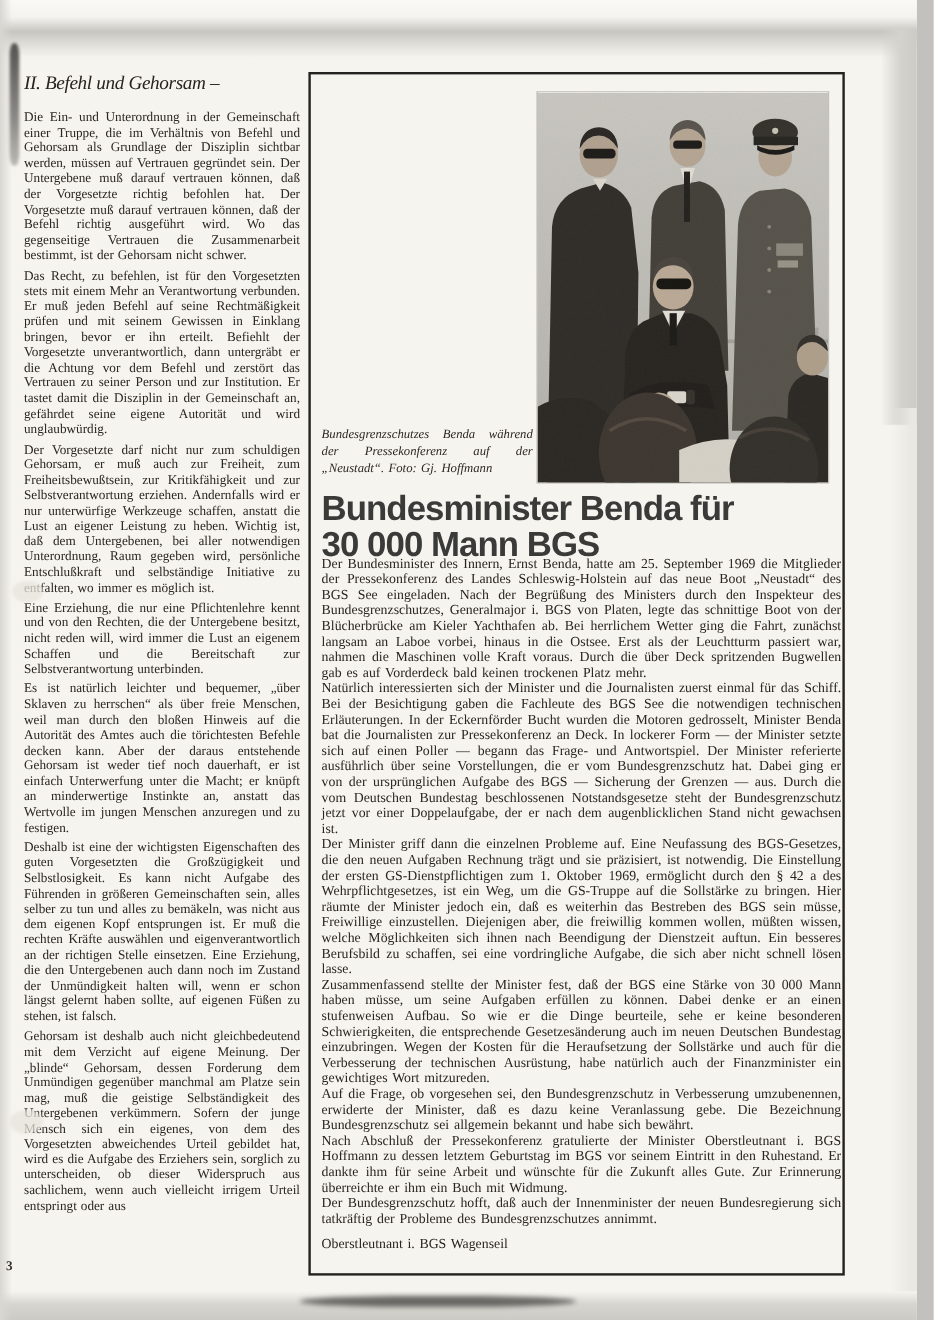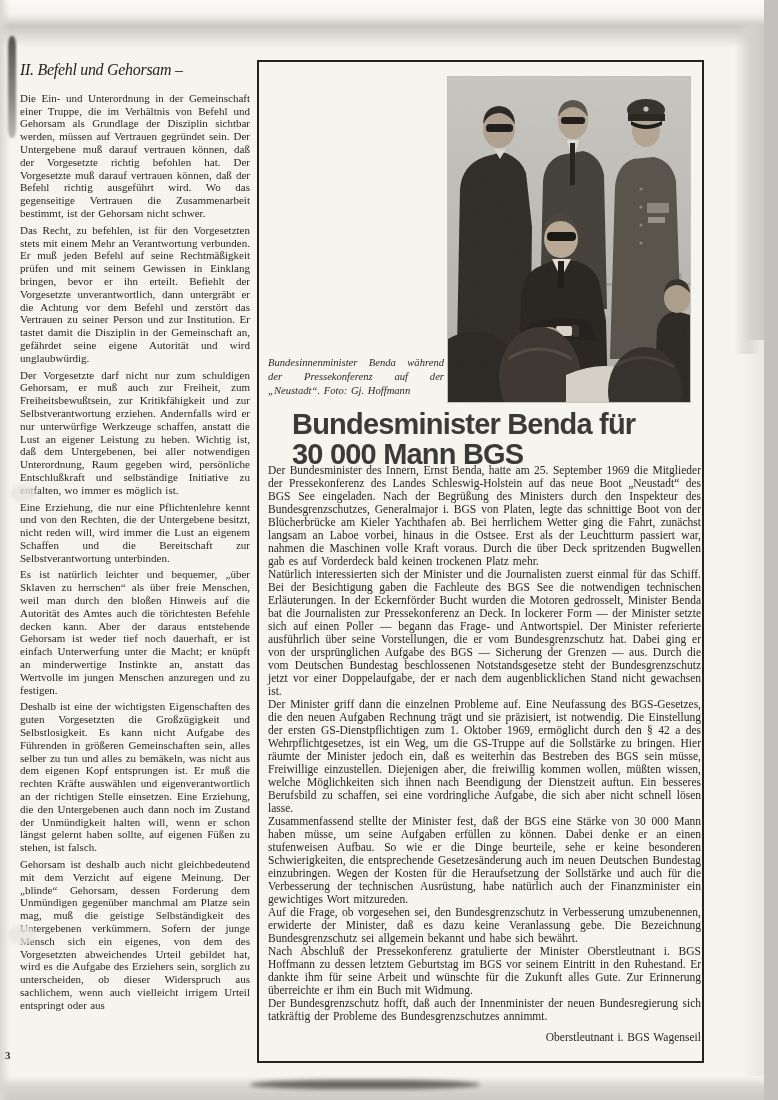--- a/index.html
+++ b/index.html
@@ -78,32 +78,32 @@
   }
   .photo svg { display: block; width: 242px; height: 325px; }
   .caption {
     position: absolute; left: 268px; top: 356px; width: 176px;
     font-style: italic; font-size: 10.6px; line-height: 14px;
     word-spacing: 1px; color: #2c2722; text-align: justify;
   }
   .headline {
     position: absolute; left: 268px; top: 409px; width: 430px;
     font-family: "Liberation Sans", sans-serif; font-weight: bold;
-    font-size: 29px; line-height: 30px; letter-spacing: -0.8px; color: #3a3a39; margin-left: 24px;
+    font-size: 29px; line-height: 30px; letter-spacing: -0.8px; color: #3a3a39;
   }
   .headline span { display: block; white-space: nowrap; }
   .article-body {
     position: absolute; left: 268px; top: 464px; width: 433px;
   }
   .article-body p {
     font-size: 11.5px; line-height: 13px; text-align: justify;
     word-spacing: 1.2px; color: #292420;
   }
   .byline {
-    font-size: 11.5px; text-align: right; margin-top: 8px;
+    font-size: 11.5px; text-align: left; margin-top: 8px;
     word-spacing: 1px; color: #292420;
   }
 </style>
 </head>
 <body>
 
 <div class="canvas">
 
   <div class="scan-top"></div>
   <div class="scan-right"></div>
@@ -208,21 +208,21 @@
         <path d="M60 282 Q90 262 124 282" stroke="#5c5248" stroke-width="3" fill="none" opacity="0.7"></path>
         <path d="M118 298 Q150 284 178 292 L184 325 L118 325 Z" fill="#d9d4ca"></path>
         <ellipse cx="197" cy="314" rx="37" ry="44" fill="#332f2a"></ellipse>
         <path d="M168 288 Q196 272 226 290" stroke="#4e463e" stroke-width="3" fill="none" opacity="0.7"></path>
       </g>
 
       <rect width="242" height="325" filter="url(#grain)" opacity="0.16"></rect>
     </svg>
   </div>
 
-  <div class="caption">Bundesinnenminister Benda während der Pressekonferenz auf der „Neustadt“. Foto: Gj. Hoffmann</div>
+  <div class="caption">Bundesgrenzschutzes Benda während der Pressekonferenz auf der „Neustadt“. Foto: Gj. Hoffmann</div>
 
   <div class="headline">
     <span>Bundesminister Benda für</span>
     <span>30 000 Mann BGS</span>
   </div>
 
   <div class="article-body">
     <p>Der Bundesminister des Innern, Ernst Benda, hatte am 25. September 1969 die Mitglieder der Pressekonferenz des Landes Schleswig-Holstein auf das neue Boot „Neustadt“ des BGS See eingeladen. Nach der Begrüßung des Ministers durch den Inspekteur des Bundesgrenzschutzes, Generalmajor i. BGS von Platen, legte das schnittige Boot von der Blücherbrücke am Kieler Yachthafen ab. Bei herrlichem Wetter ging die Fahrt, zunächst langsam an Laboe vorbei, hinaus in die Ostsee. Erst als der Leuchtturm passiert war, nahmen die Maschinen volle Kraft voraus. Durch die über Deck spritzenden Bugwellen gab es auf Vorderdeck bald keinen trockenen Platz mehr.</p>
     <p>Natürlich interessierten sich der Minister und die Journalisten zuerst einmal für das Schiff. Bei der Besichtigung gaben die Fachleute des BGS See die notwendigen technischen Erläuterungen. In der Eckernförder Bucht wurden die Motoren gedrosselt, Minister Benda bat die Journalisten zur Pressekonferenz an Deck. In lockerer Form — der Minister setzte sich auf einen Poller — begann das Frage- und Antwortspiel. Der Minister referierte ausführlich über seine Vorstellungen, die er vom Bundesgrenzschutz hat. Dabei ging er von der ursprünglichen Aufgabe des BGS — Sicherung der Grenzen — aus. Durch die vom Deutschen Bundestag beschlossenen Notstandsgesetze steht der Bundesgrenzschutz jetzt vor einer Doppelaufgabe, der er nach dem augenblicklichen Stand nicht gewachsen ist.</p>
     <p>Der Minister griff dann die einzelnen Probleme auf. Eine Neufassung des BGS-Gesetzes, die den neuen Aufgaben Rechnung trägt und sie präzisiert, ist notwendig. Die Einstellung der ersten GS-Dienstpflichtigen zum 1. Oktober 1969, ermöglicht durch den § 42 a des Wehrpflichtgesetzes, ist ein Weg, um die GS-Truppe auf die Sollstärke zu bringen. Hier räumte der Minister jedoch ein, daß es weiterhin das Bestreben des BGS sein müsse, Freiwillige einzustellen. Diejenigen aber, die freiwillig kommen wollen, müßten wissen, welche Möglichkeiten sich ihnen nach Beendigung der Dienstzeit auftun. Ein besseres Berufsbild zu schaffen, sei eine vordringliche Aufgabe, die sich aber nicht schnell lösen lasse.</p>

